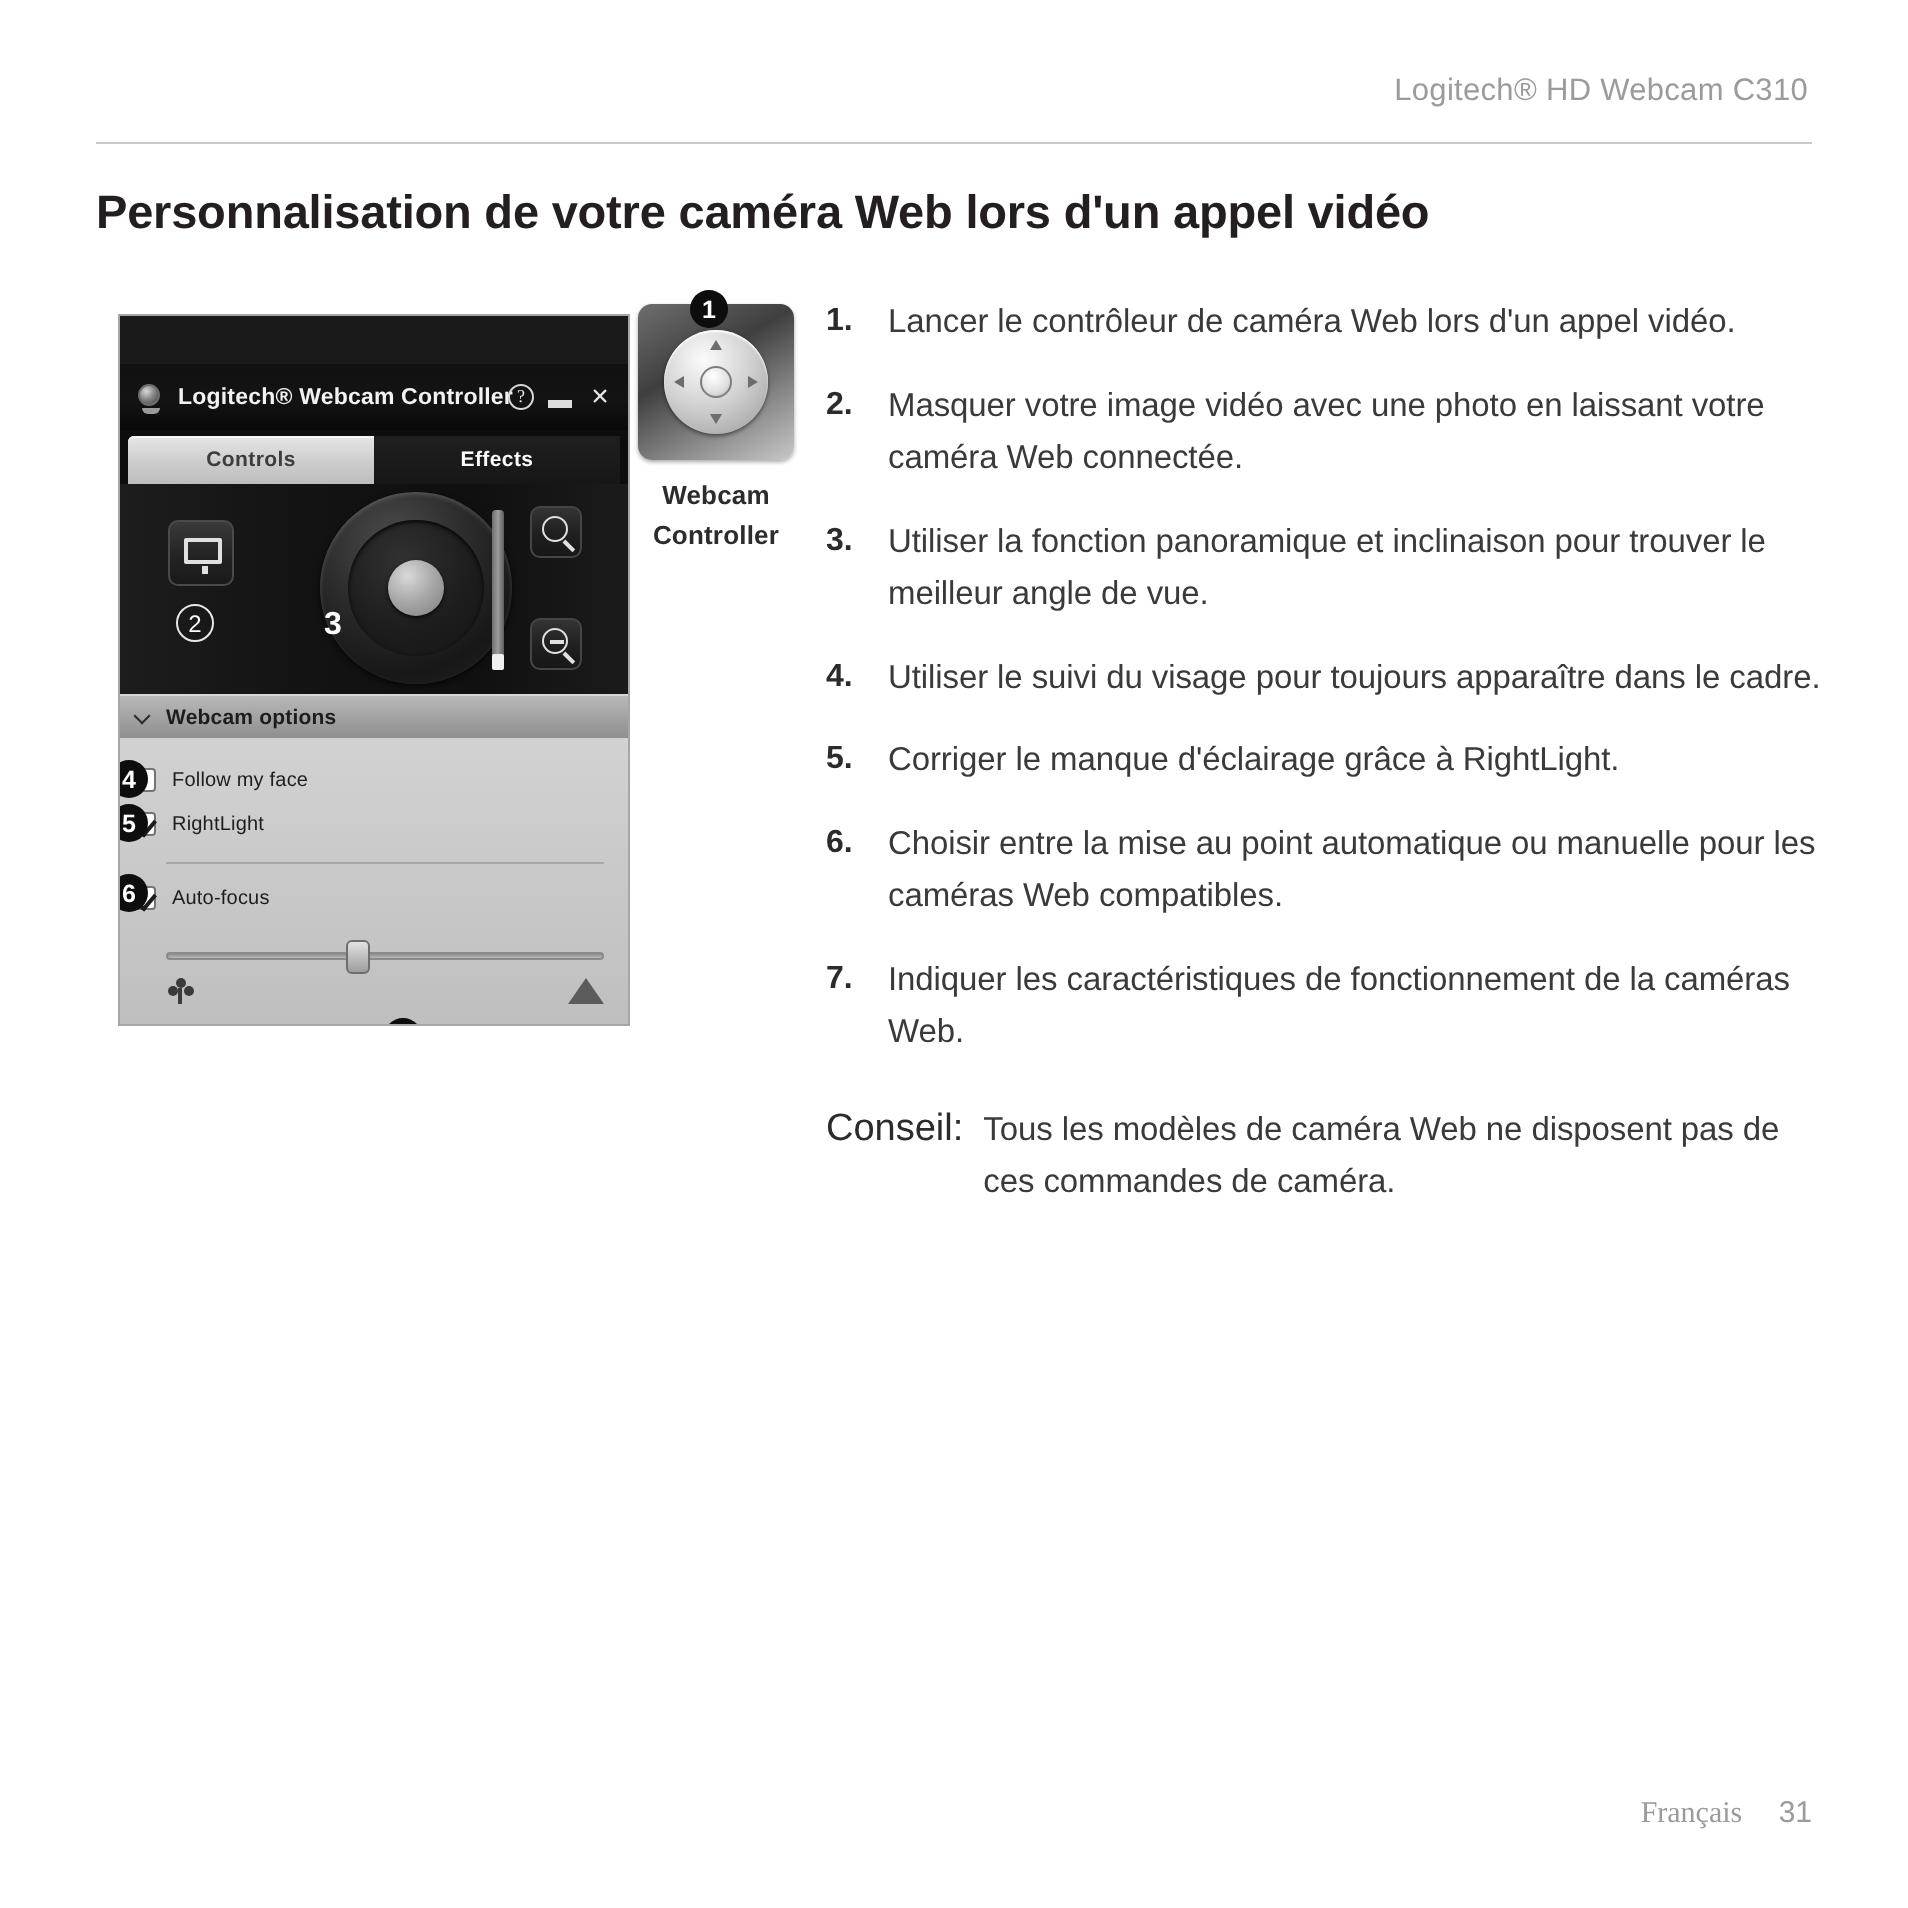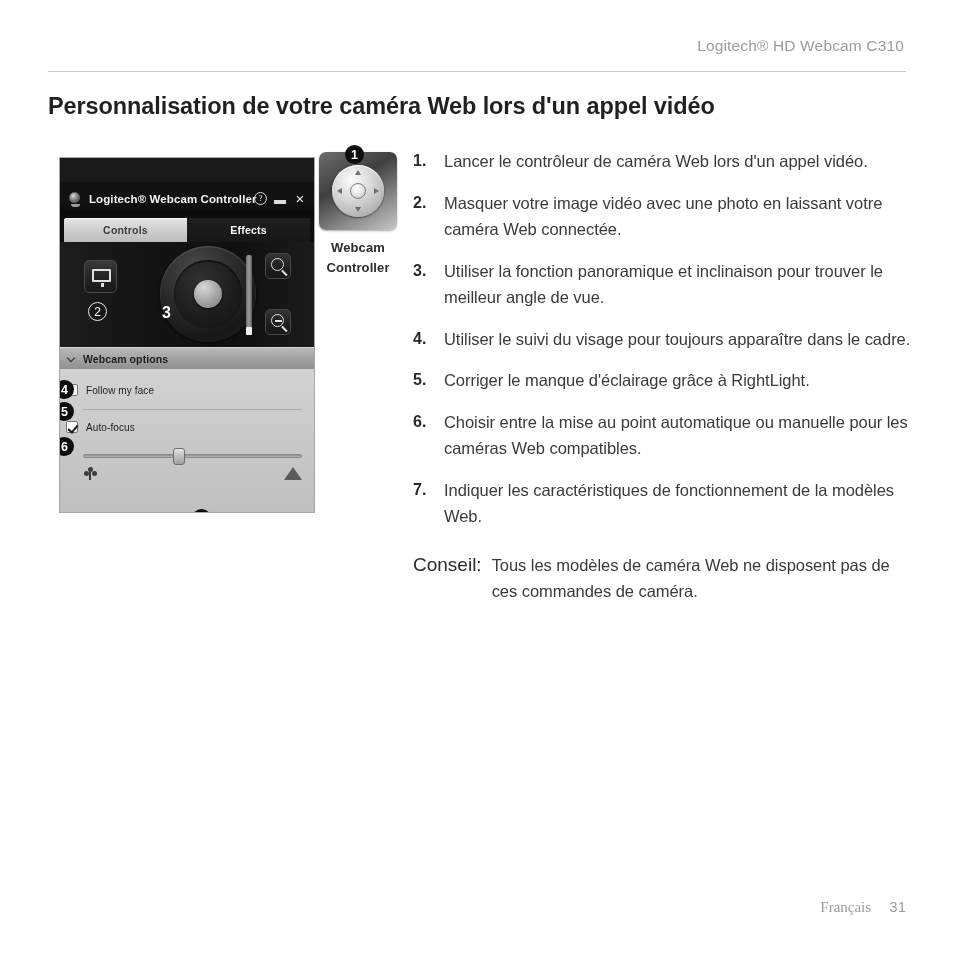--- a/index.html
+++ b/index.html
@@ -506,20 +506,24 @@
     <span class="sw-options-title">Webcam options</span>
   </div>
 
   <div class="sw-options-panel">
 
     <div class="opt-row">
       <span class="cb"></span>
       <span class="opt-label">Follow my face</span>
     </div>
 
+    <div class="opt-row">
+      <span class="cb checked"></span>
+      <span class="opt-label">RightLight</span>
+    </div>
 
     <div class="opt-divider"></div>
 
     <div class="opt-row">
       <span class="cb checked"></span>
       <span class="opt-label">Auto-focus</span>
     </div>
 
     <div class="focus-slider">
       <span class="focus-track"></span>
@@ -588,21 +592,21 @@
     <span class="instr-text">Corriger le manque d'éclairage grâce à RightLight.</span>
   </div>
 
   <div class="instr-item">
     <span class="instr-num">6.</span>
     <span class="instr-text">Choisir entre la mise au point automatique ou manuelle pour les caméras Web compatibles.</span>
   </div>
 
   <div class="instr-item">
     <span class="instr-num">7.</span>
-    <span class="instr-text">Indiquer les caractéristiques de fonctionnement de la modèles Web.</span>
+    <span class="instr-text">Indiquer les caractéristiques de fonctionnement de la caméras Web.</span>
   </div>
 
   <div class="tip">
     <span class="tip-label">Conseil:</span>
     <span class="tip-text">Tous les modèles de caméra Web ne disposent pas de ces commandes de caméra.</span>
   </div>
 </div>
 
 <div class="footer">
   <span class="footer-lang">Français</span>

